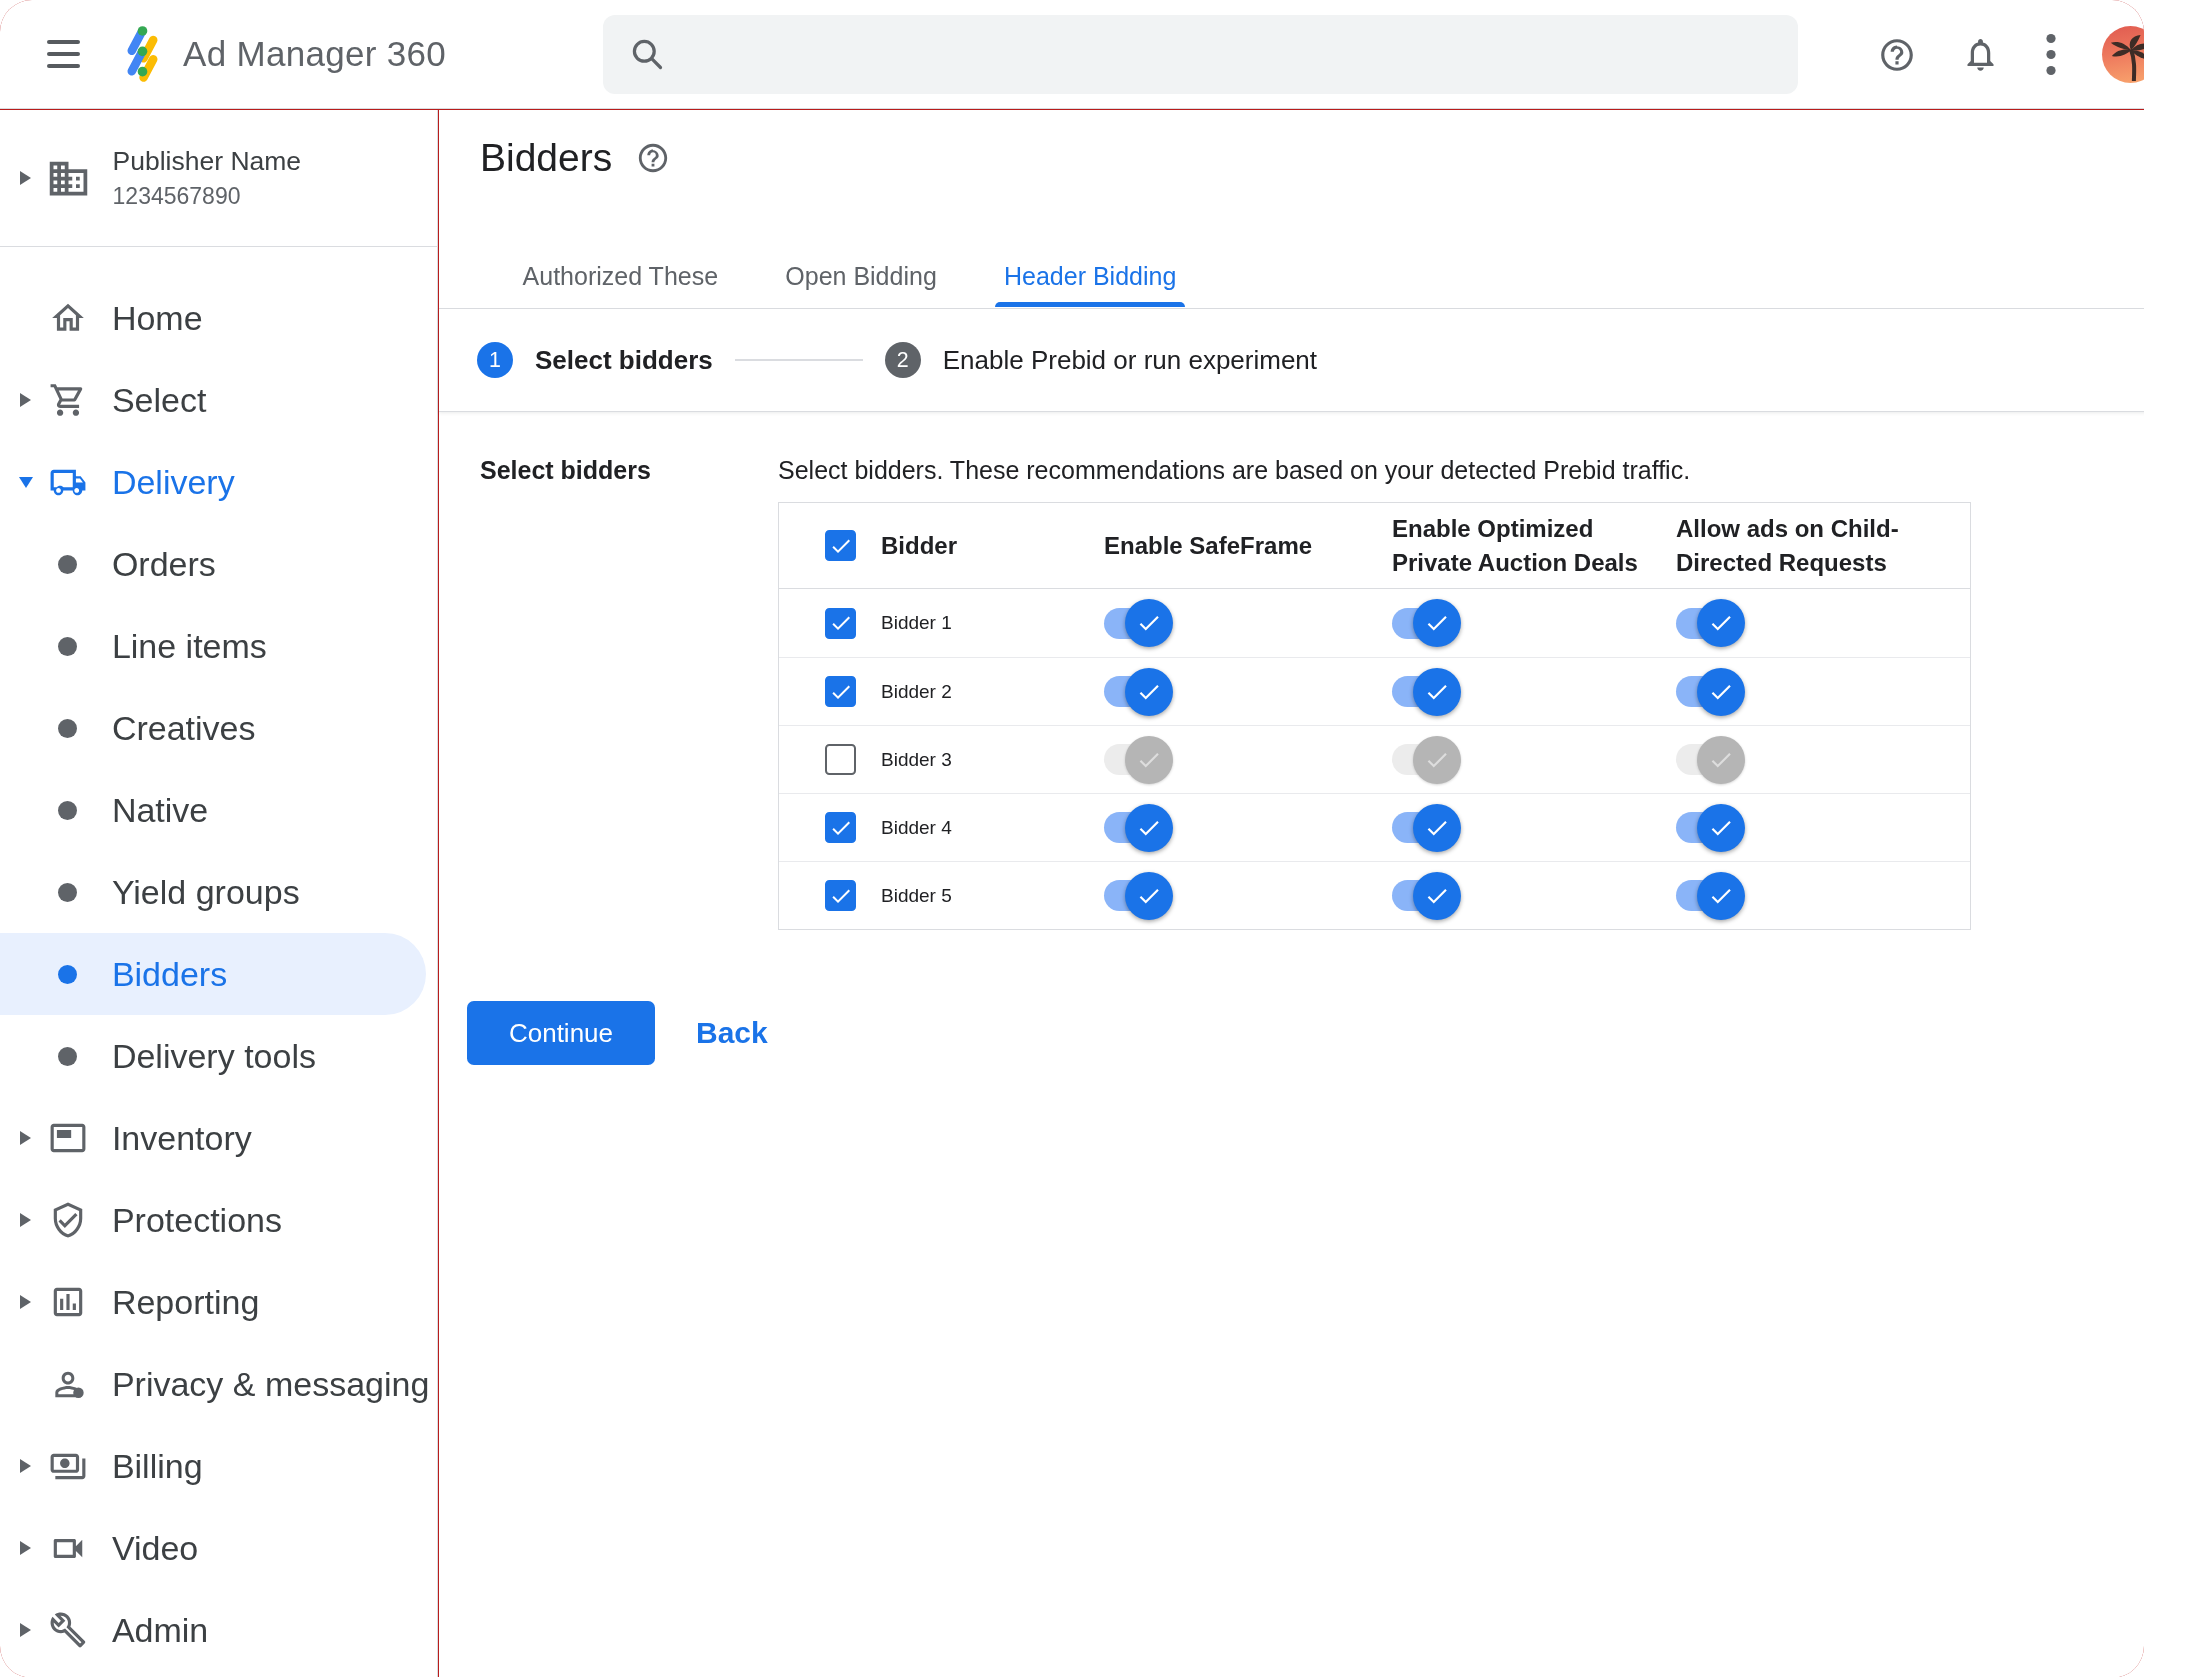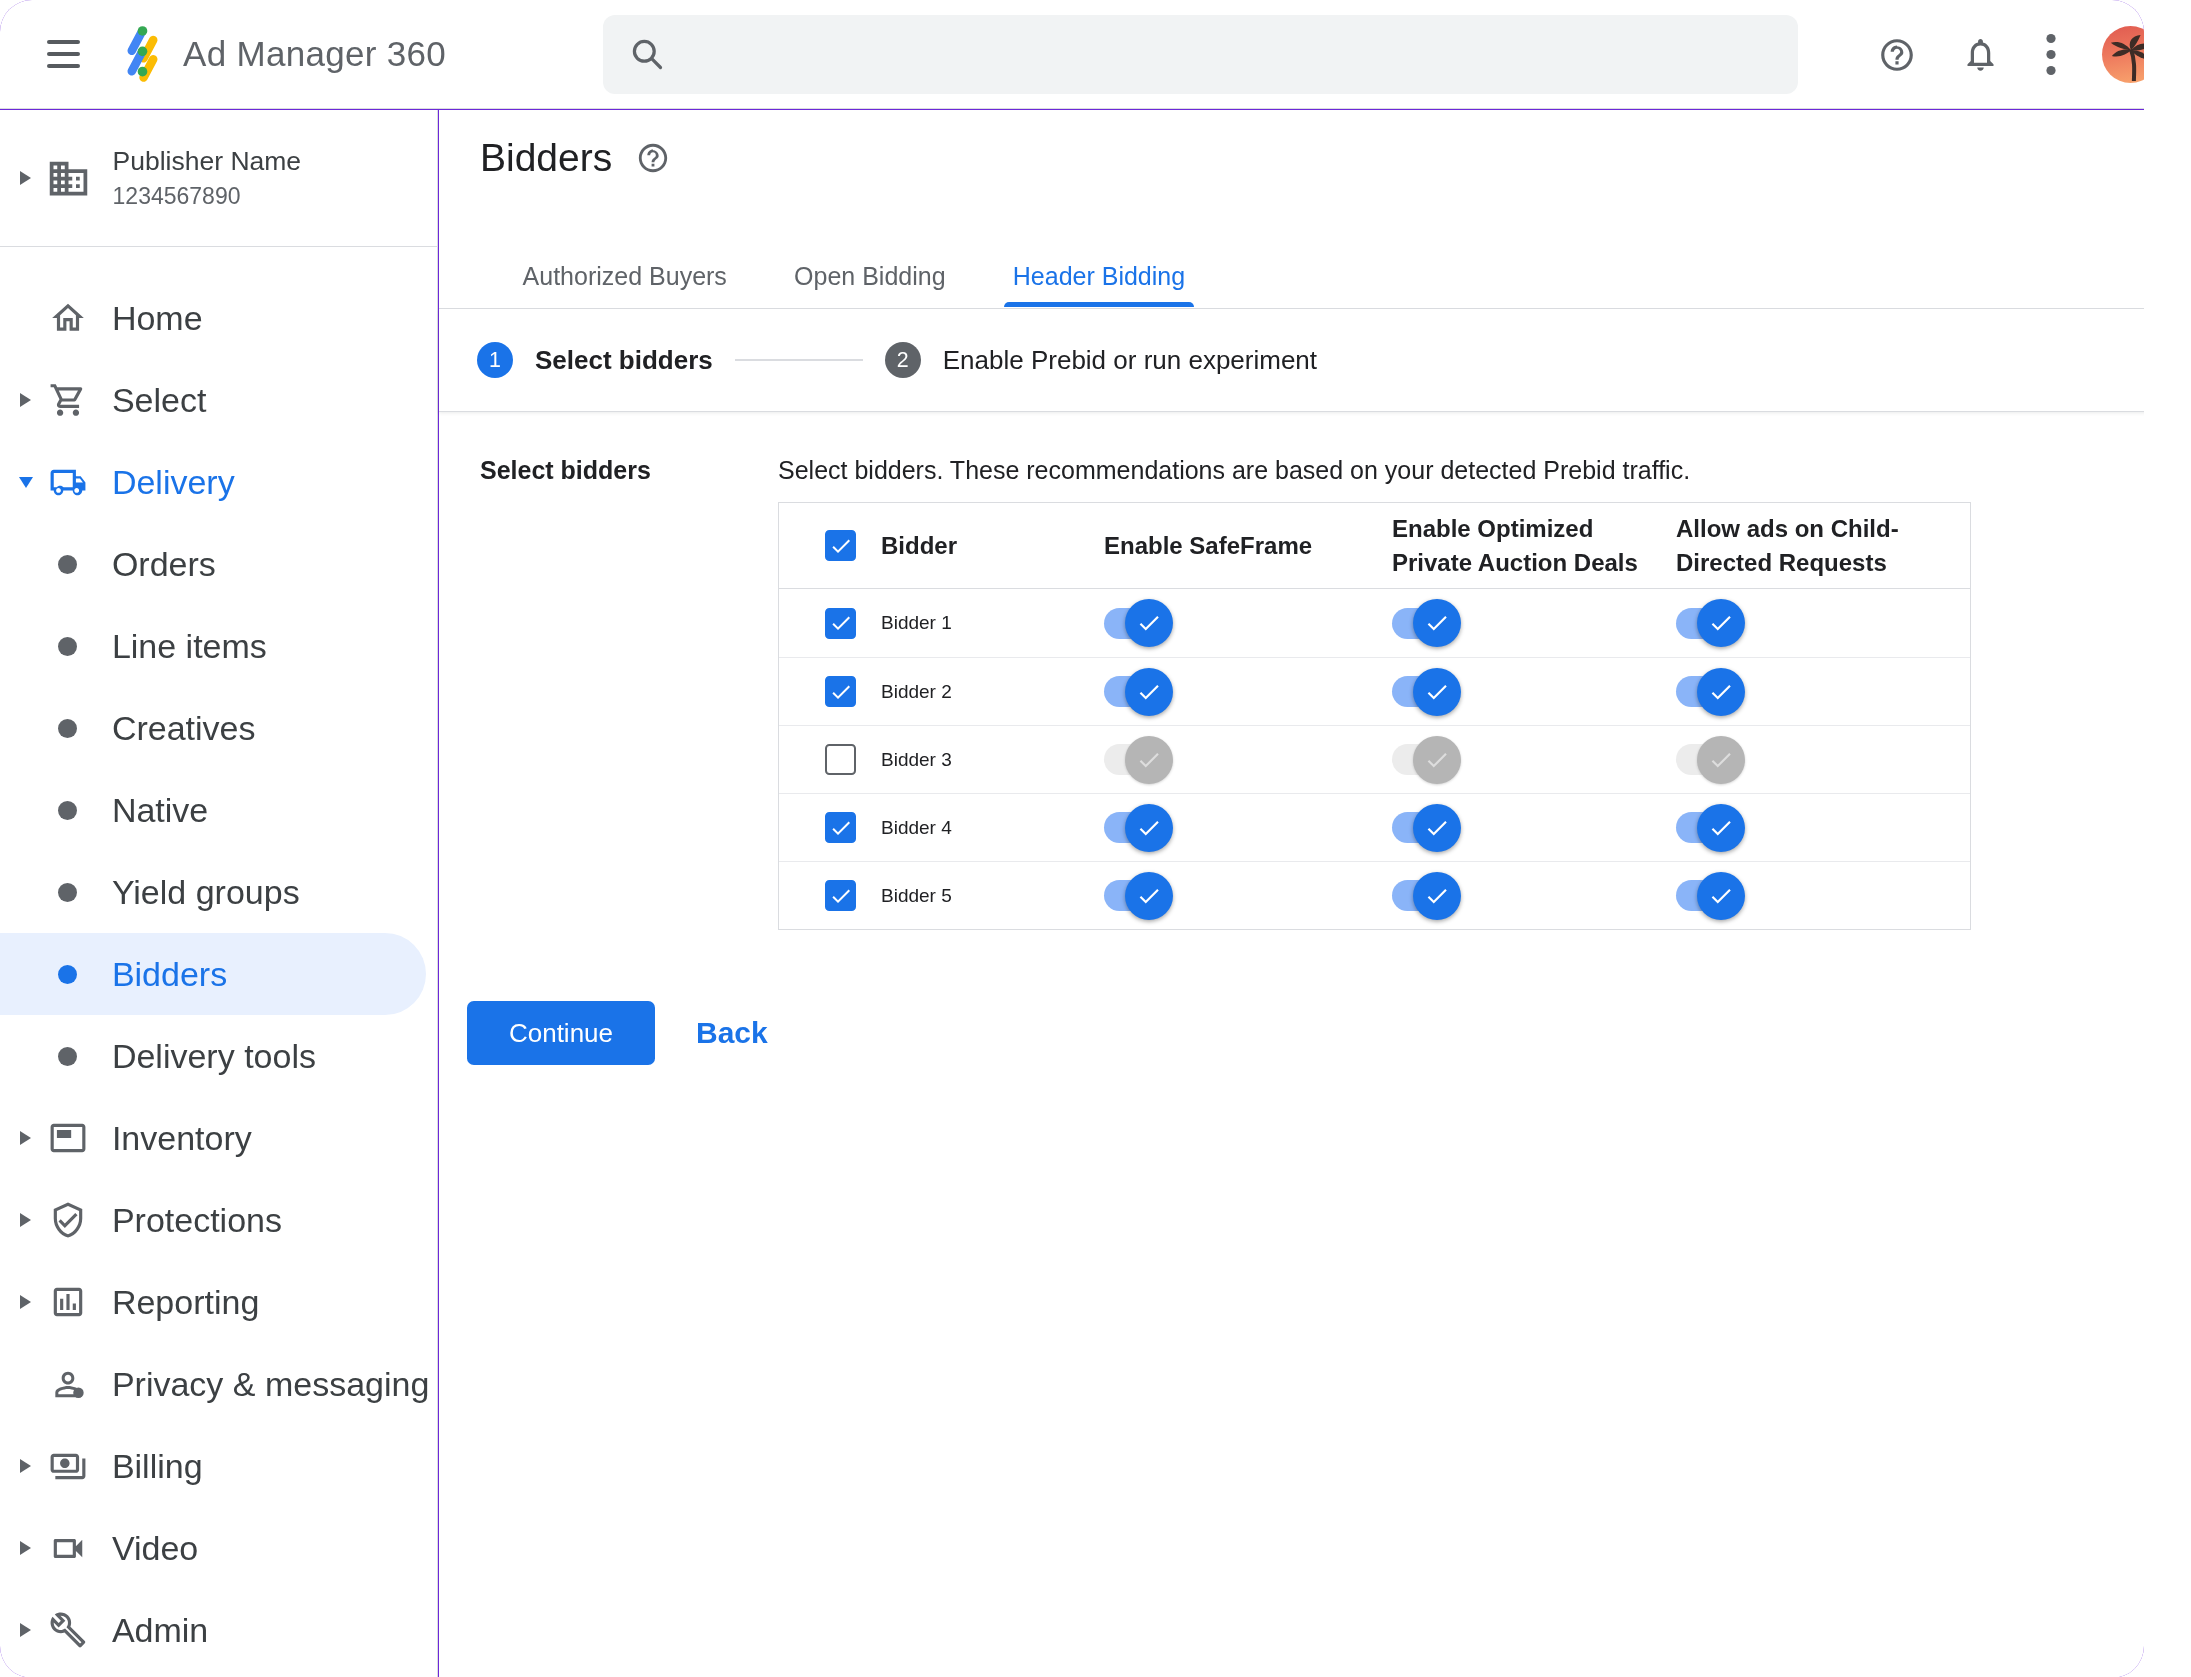--- a/index.html
+++ b/index.html
@@ -12,21 +12,21 @@
     --border:#dadce0;
     --row-border:#e9eaed;
     --search-bg:#f1f3f4;
     --disabled-track:#ececec;
     --disabled-thumb:#b5b5b5;
     --disabled-check:#dddddd;
   }
   *{margin:0;padding:0;box-sizing:border-box;}
   html,body{background:#fff;}
   body{font-family:"Liberation Sans", sans-serif;color:var(--text);}
-  .page{position:relative;width:2144px;height:1678px;background:#6d28d9;overflow:hidden;border-radius:32px;}
+  .page{position:relative;width:2144px;height:1678px;background:#b91c1c;overflow:hidden;border-radius:32px;}
 
   
   .topbar{position:absolute;top:0;left:0;width:2192px;height:109px;background:#fff;
           border-bottom:0.9px solid var(--border);display:flex;align-items:center;z-index:10;}
   .menu-btn{margin-left:47px;width:33px;height:28px;display:flex;flex-direction:column;justify-content:space-between;cursor:pointer;}
   .menu-btn span{display:block;height:4.3px;border-radius:2.1px;background:#575b5f;}
   .logo{margin-left:44px;display:flex;align-items:center;}
   .app-name{margin-left:22px;font-size:35px;color:var(--muted);letter-spacing:0.3px;white-space:nowrap;}
   .search{position:absolute;left:603px;top:14.6px;width:1195px;height:79px;background:var(--search-bg);
           border-radius:12px;display:flex;align-items:center;}
@@ -375,21 +375,21 @@
 
     <div class="page-title-row">
       <span class="page-title">Bidders</span>
       <svg width="34" height="34" viewBox="0 0 24 24" fill="#5f6368" style="cursor:pointer">
         <path d="M11 18h2v-2h-2v2zm1-16C6.48 2 2 6.48 2 12s4.48 10 10 10 10-4.48 10-10S17.52 2 12 2zm0 18c-4.41 0-8-3.59-8-8s3.59-8 8-8 8 3.59 8 8-3.59 8-8 8zm0-14c-2.21 0-4 1.79-4 4h2c0-1.1.9-2 2-2s2 .9 2 2c0 2-3 1.75-3 5h2c0-2.25 3-2.5 3-4.5 0-2.21-1.79-4-4-4z"></path>
       </svg>
     </div>
 
     <div class="tabs">
       <div class="tab">
-        <span>Authorized Buyers</span>
+        <span>Authorized These</span>
       </div>
       <div class="tab">
         <span>Open Bidding</span>
       </div>
       <div class="tab active">
         <span>Header Bidding</span>
           <span class="underline"></span>
       </div>
     </div>
     <div class="tabs-divider"></div>

